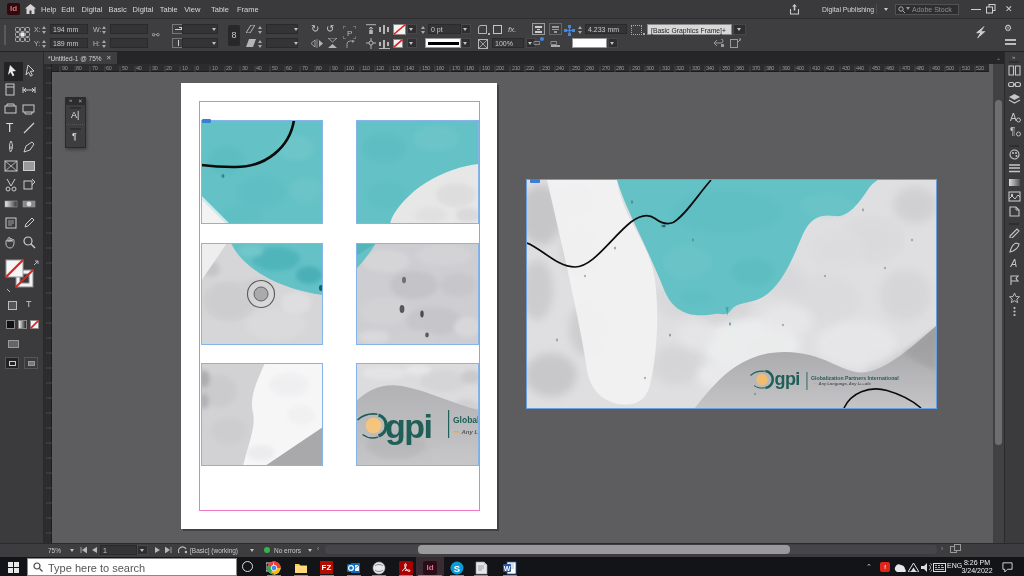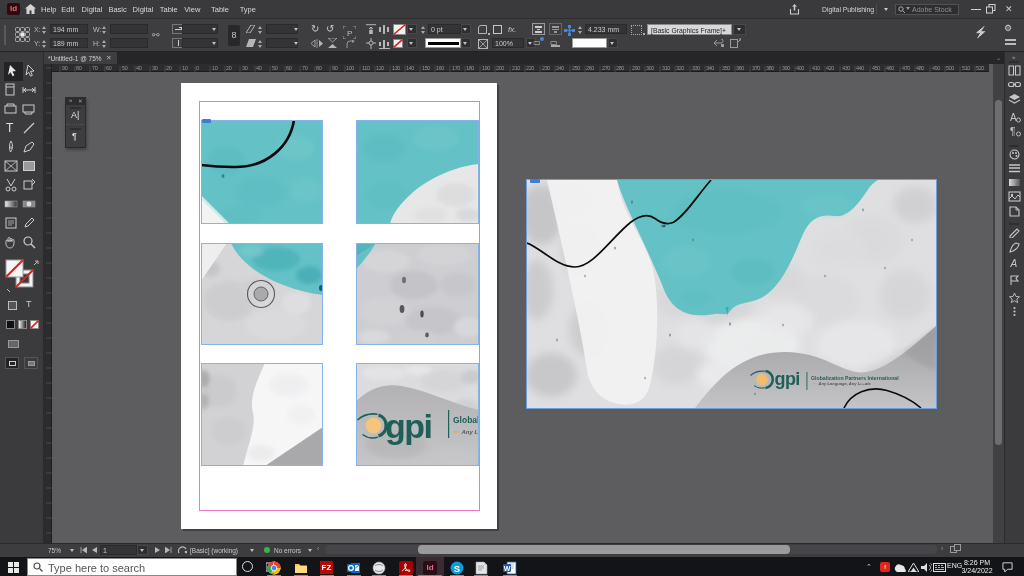--- a/index.html
+++ b/index.html
@@ -14,21 +14,21 @@
       <path d="M5.5 0L0 4.5h1.5V10h3V6.5h2V10h3V4.5H11Z" fill="#d4d4d4"></path>
     </svg>
     <div class="abs ctr" style="left:48.8px;top:5px;font-size:7.5px;color:#d6d6d6;">Help</div>
     <div class="abs ctr" style="left:67.8px;top:5px;font-size:7.5px;color:#d6d6d6;">Edit</div>
     <div class="abs ctr" style="left:92px;top:5px;font-size:7.5px;color:#d6d6d6;">Digital</div>
     <div class="abs ctr" style="left:117.6px;top:5px;font-size:7.5px;color:#d6d6d6;">Basic</div>
     <div class="abs ctr" style="left:143px;top:5px;font-size:7.5px;color:#d6d6d6;">Digital</div>
     <div class="abs ctr" style="left:168.7px;top:5px;font-size:7.5px;color:#d6d6d6;">Table</div>
     <div class="abs ctr" style="left:192.3px;top:5px;font-size:7.5px;color:#d6d6d6;">View</div>
     <div class="abs ctr" style="left:220px;top:5px;font-size:7.5px;color:#d6d6d6;">Table</div>
-    <div class="abs ctr" style="left:247.8px;top:5px;font-size:7.5px;color:#d6d6d6;">Type</div>
+    <div class="abs ctr" style="left:247.8px;top:5px;font-size:7.5px;color:#d6d6d6;">Frame</div>
     <svg class="abs" style="left:789px;top:4px" width="11" height="11" viewBox="0 0 11 11">
       <path d="M5.5 0l2.5 2.6H6.3v4H4.7v-4H3Z" fill="#c9c9c9"></path>
       <path d="M1.5 5v5h8V5" fill="none" stroke="#c9c9c9" stroke-width="1.1"></path>
     </svg>
     <div class="abs" style="left:822px;top:5.5px;font-size:6.8px;color:#d6d6d6;">Digital Publishing</div>
     <div class="abs" style="left:884px;top:7.5px;width:0;height:0;border-left:2.8px solid transparent;border-right:2.8px solid transparent;border-top:3.5px solid #c9c9c9;"></div>
     <div class="abs" style="left:876px;top:4px;width:1px;height:10px;background:#4d4d4f;"></div>
     <div class="abs" style="left:895px;top:4px;width:64px;height:11px;background:#2e2e30;border:1px solid #525254;"></div>
     <svg class="abs" style="left:898px;top:6px" width="8" height="8" viewBox="0 0 8 8">
       <circle cx="3" cy="3" r="2.2" fill="none" stroke="#aaa" stroke-width="1"></circle>

